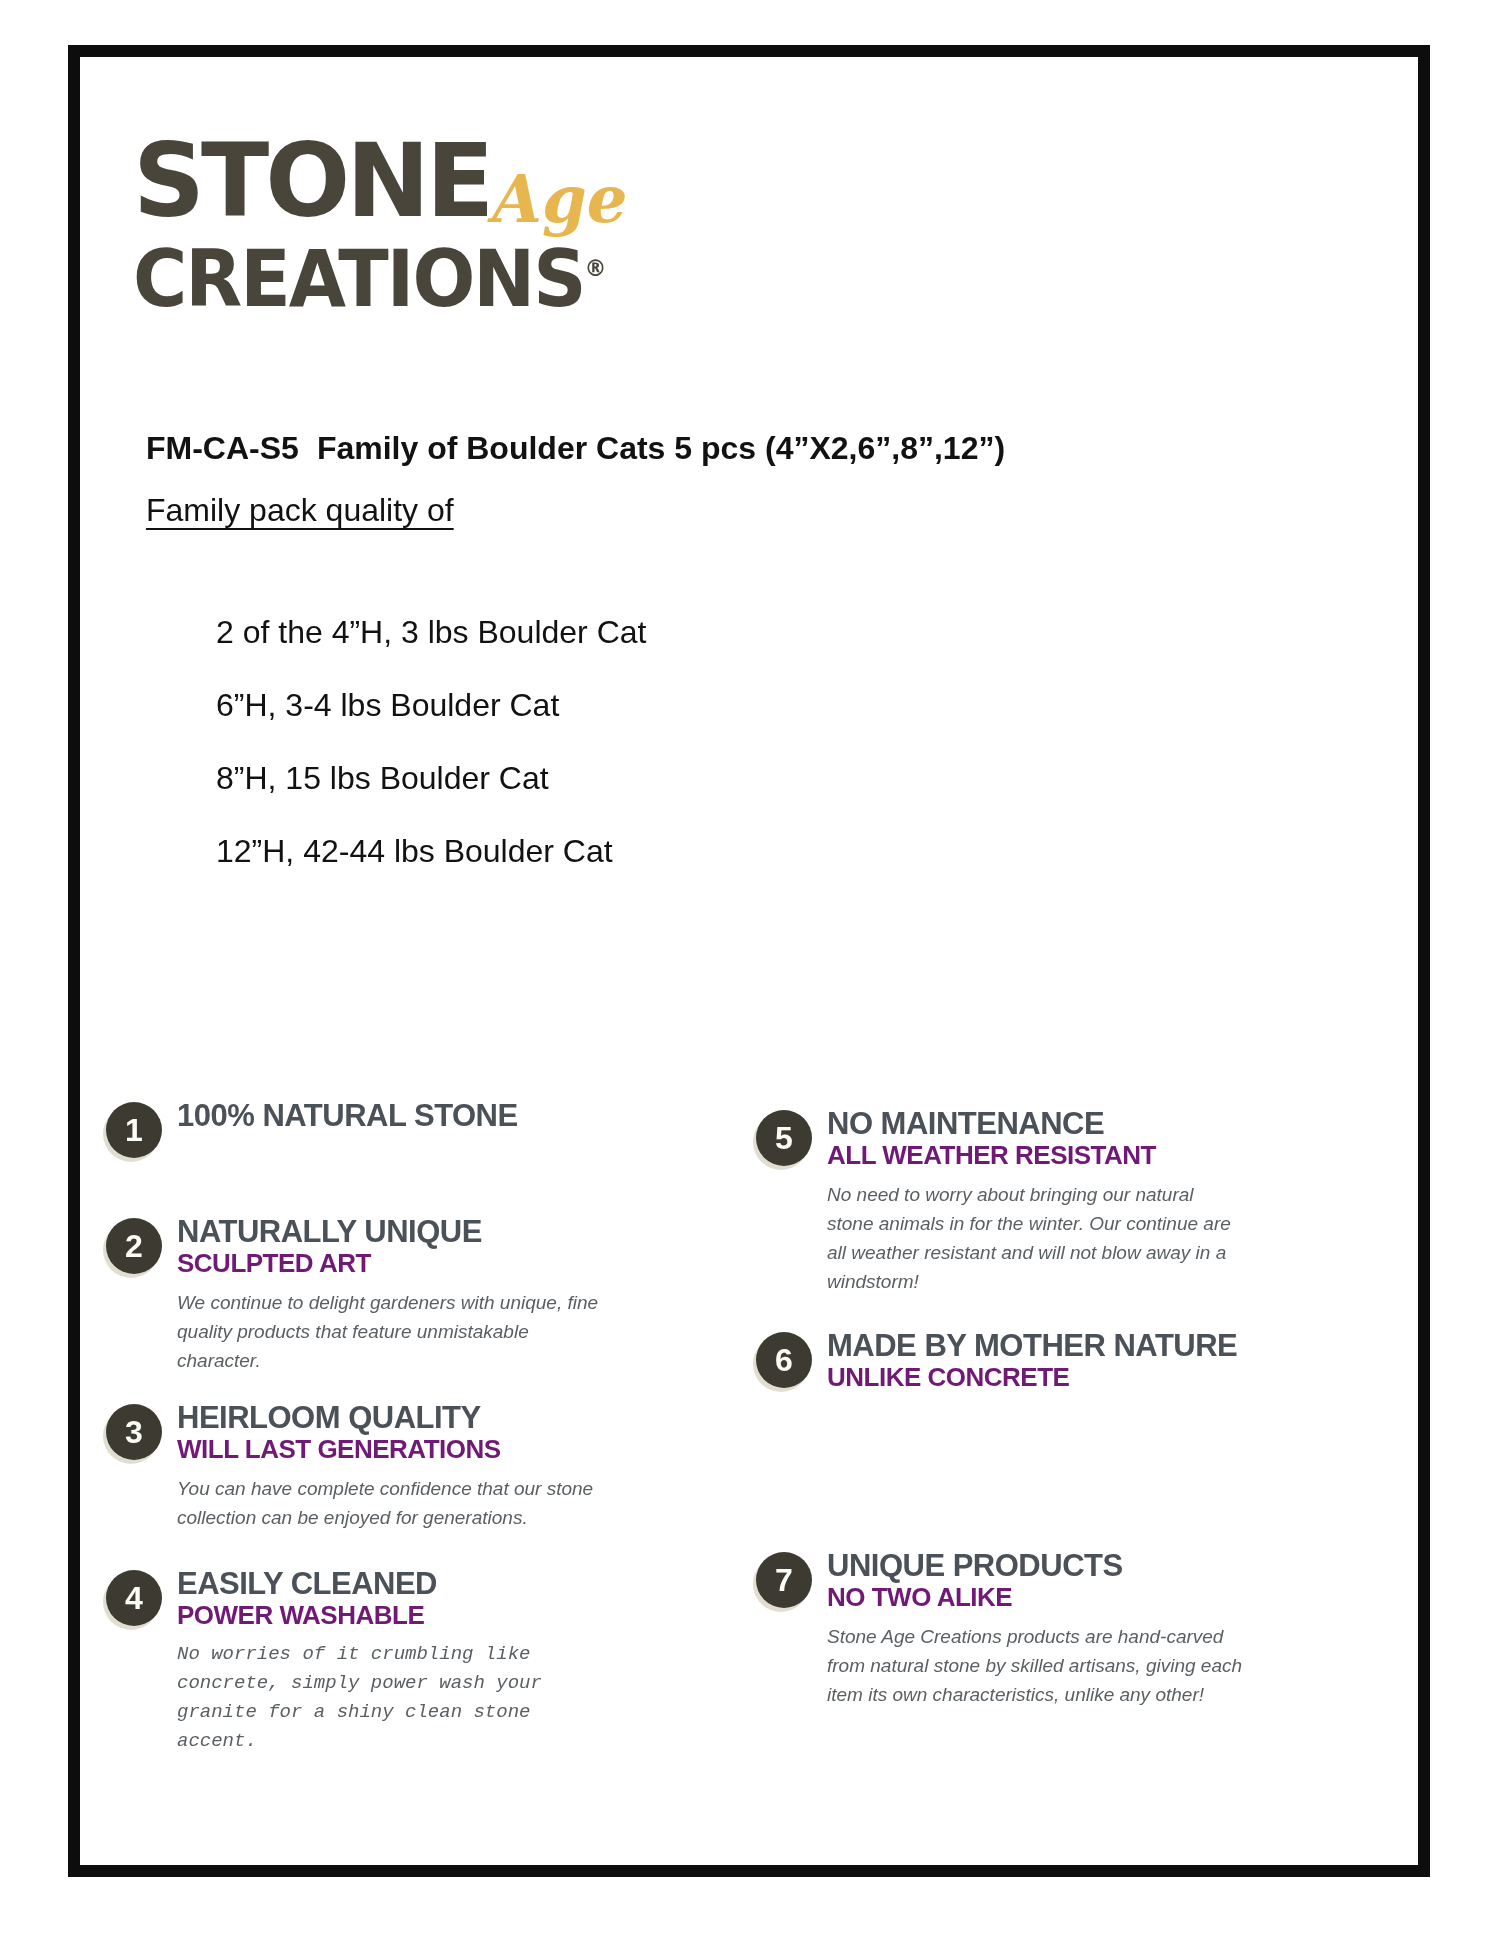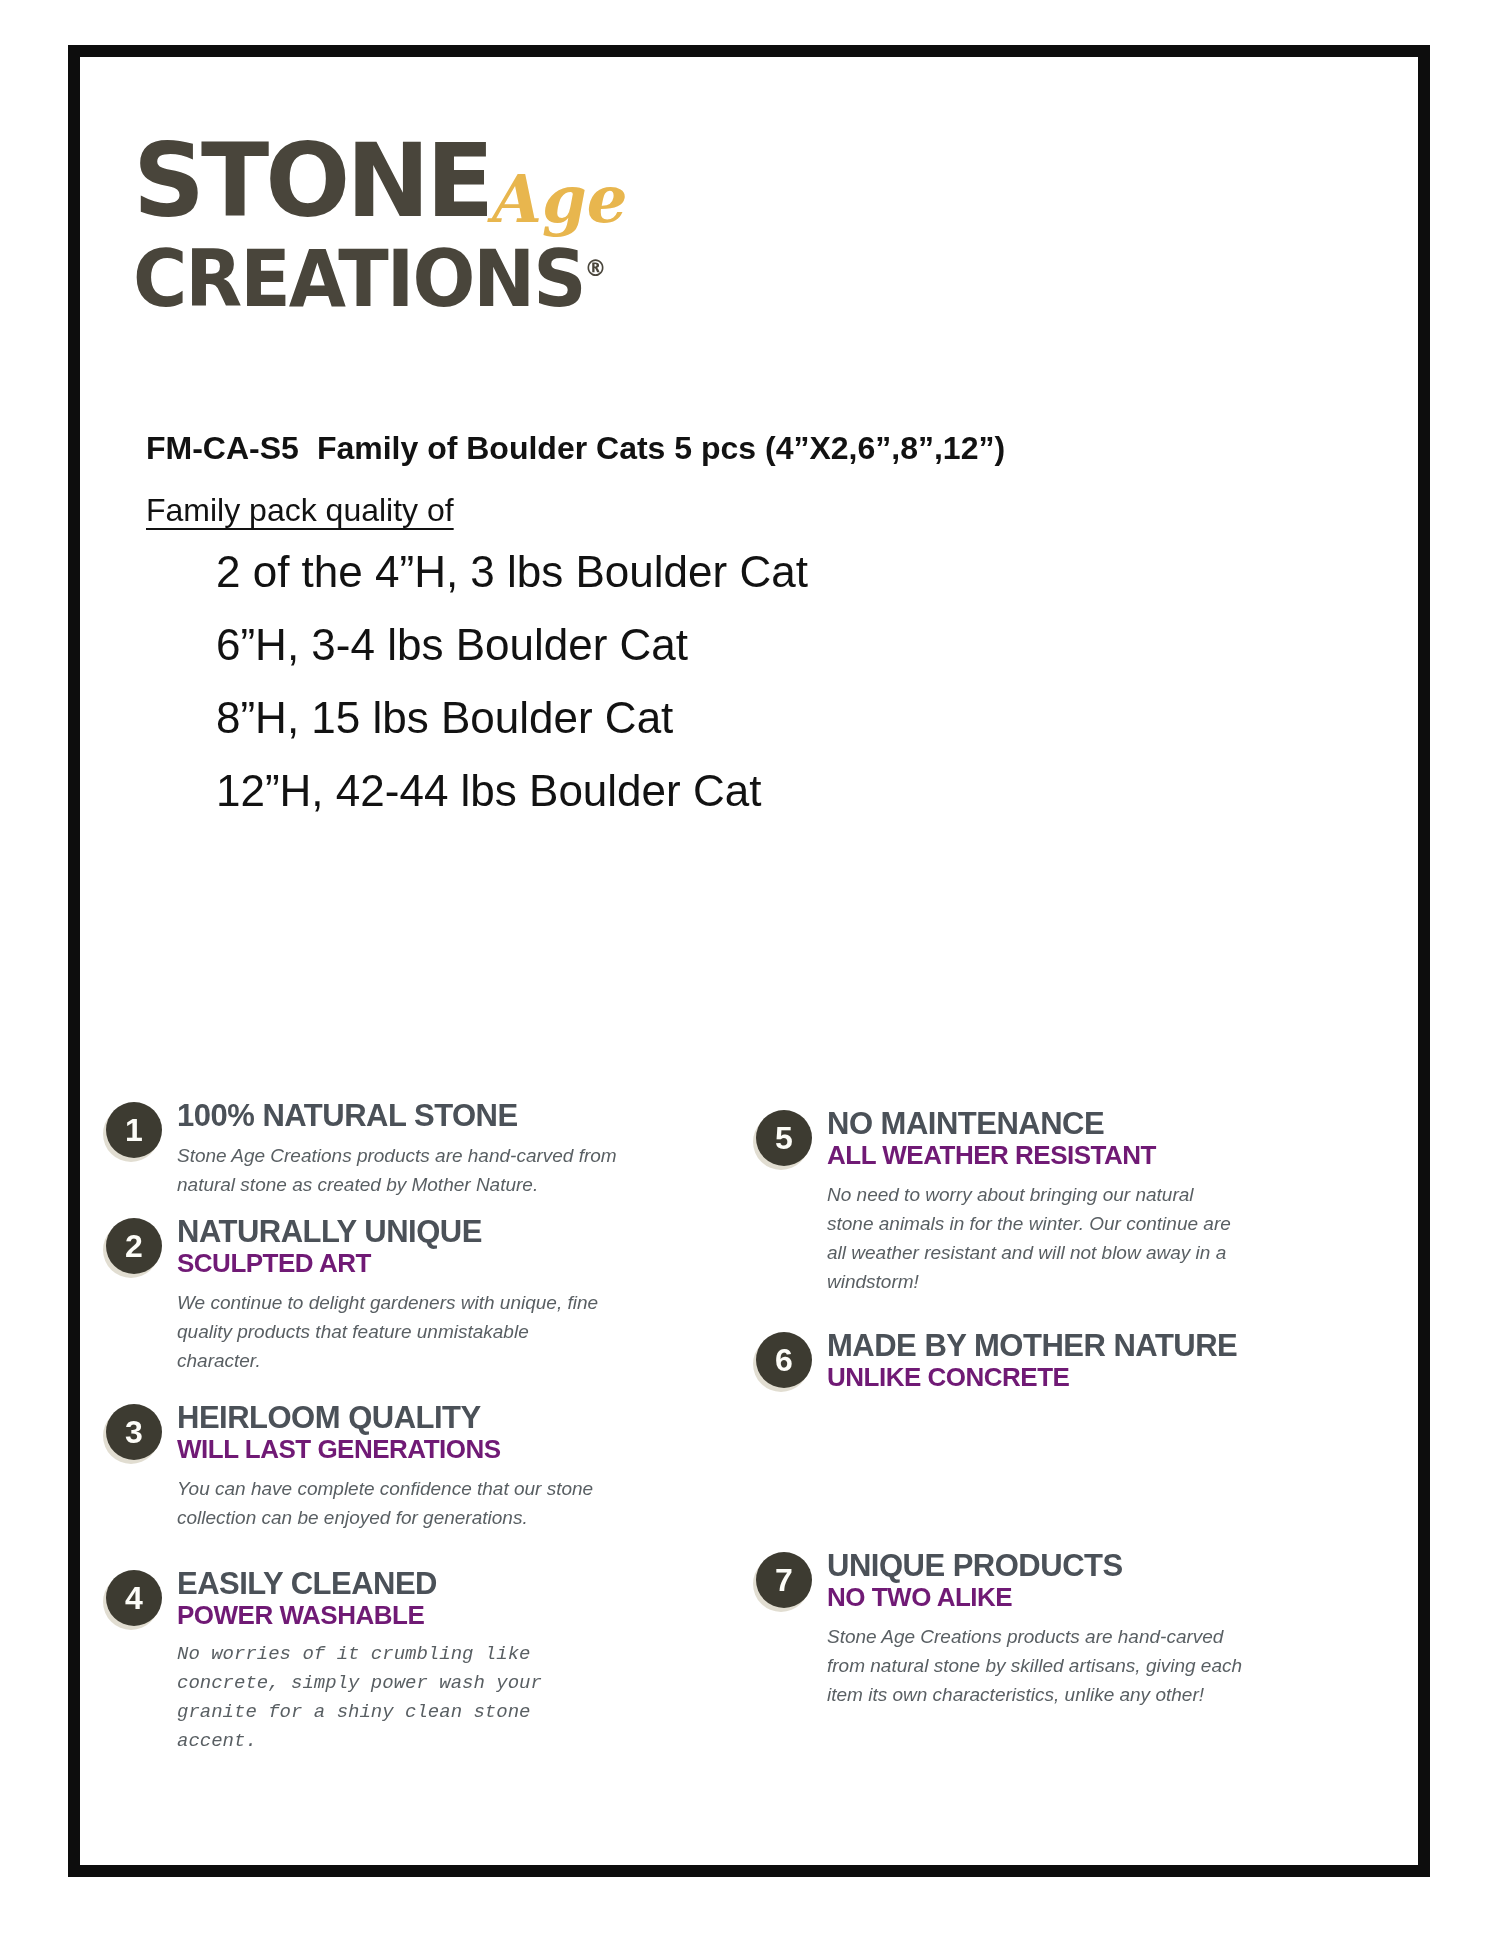--- a/index.html
+++ b/index.html
@@ -16,21 +16,21 @@
             font-size:64px;color:#e8b64e;letter-spacing:0;position:relative;top:6px;left:2px;}
   .logo-line2{font-size:74px;font-weight:bold;letter-spacing:-2px;line-height:74px;margin-top:-12px;
               font-family:"DejaVu Sans",sans-serif;transform:scaleY(1.05);transform-origin:left top;}
   .logo-reg{font-size:22px;vertical-align:28px;letter-spacing:0;}
 
   
   .title{position:absolute;left:146px;top:430px;font-size:32px;font-weight:bold;color:#121212;}
   .title-code{margin-right:18px;}
   .pack-heading{position:absolute;left:146px;top:492px;font-size:32px;color:#121212;
                 text-decoration:underline;text-underline-offset:7px;text-decoration-thickness:2px;}
-  .pack-list{position:absolute;left:216px;top:535px;font-size:44px;color:#121212;}
+  .pack-list{position:absolute;left:216px;top:596px;font-size:32px;color:#121212;}
   .pack-item{height:73px;display:flex;align-items:center;}
 
   
   .feature{position:absolute;display:flex;}
   .f-circle{flex:0 0 auto;width:56px;height:56px;border-radius:50%;background:#3d3b31;
             color:#fdfdf8;font-weight:bold;font-size:32px;display:flex;align-items:center;
             justify-content:center;margin-top:2px;box-shadow:-3px 4px 0 rgba(189,180,152,.45);}
   .f-text{margin-left:15px;}
   .f-title{font-size:31px;font-weight:bold;color:#4b5158;letter-spacing:-0.5px;line-height:32px;}
   .f-sub{font-size:26px;color:#701a75;letter-spacing:-0.5px;line-height:31px;font-weight:bold;}
@@ -72,21 +72,20 @@
     <div class="pack-item">6”H, 3-4 lbs Boulder Cat</div>
     <div class="pack-item">8”H, 15 lbs Boulder Cat</div>
     <div class="pack-item">12”H, 42-44 lbs Boulder Cat</div>
   </div>
 
   <div class="feature f1">
     <div class="f-circle">1</div>
     <div class="f-text">
       <div class="f-title">100% NATURAL STONE</div>
 
-      <div class="f-body">Stone Age Creations products are hand-carved from natural stone as created by Mother Nature.</div>
     </div>
   </div>
 
   <div class="feature f2">
     <div class="f-circle">2</div>
     <div class="f-text">
       <div class="f-title">NATURALLY UNIQUE</div>
       <div class="f-sub">SCULPTED ART</div>
       <div class="f-body">We continue to delight gardeners with unique, fine quality products that feature unmistakable character.</div>
     </div>

